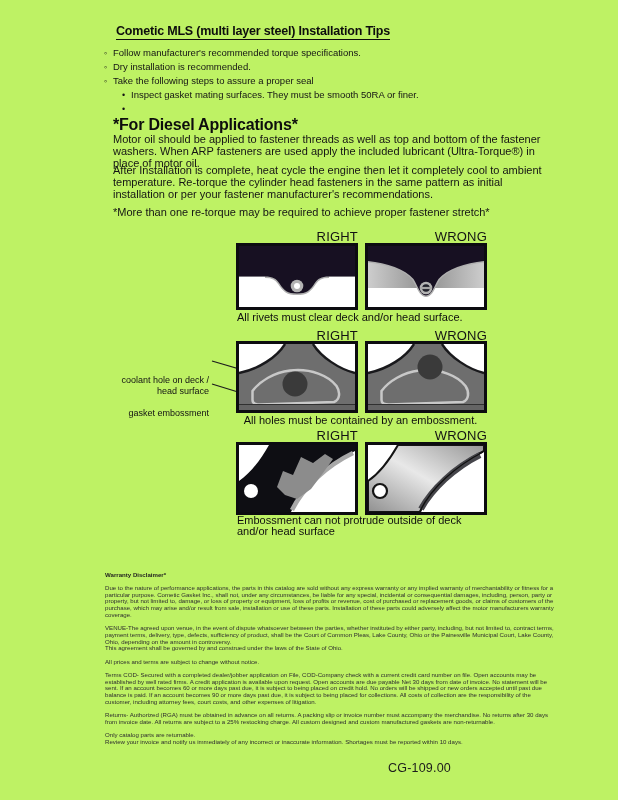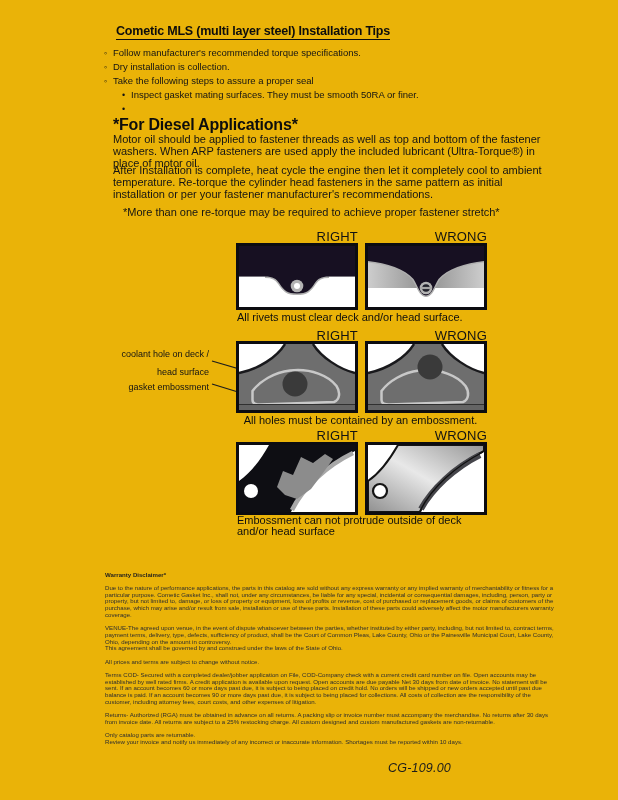--- a/index.html
+++ b/index.html
@@ -2,21 +2,21 @@
 <html><head>
 <meta charset="utf-8">
 <style>
   * { margin: 0; padding: 0; box-sizing: border-box; }
   html, body { background: #ffffff; }
   body { font-family: "Liberation Sans", "DejaVu Sans", sans-serif; color: #101010; }
   .page {
     position: relative;
     width: 618px;
     height: 800px;
-    background: #eab308;
+    background: #bef264;
     overflow: hidden;
   }
   .title {
     position: absolute;
     left: 116px; top: 24px;
     font-size: 12.5px;
     font-weight: 700;
     color: #0d0d0d;
     border-bottom: 1.6px solid #0d0d0d;
     padding-bottom: 1px;
@@ -47,21 +47,21 @@
   .body-p {
     position: absolute;
     left: 113px;
     width: 436px;
     font-size: 11px;
     line-height: 11.8px;
     color: #141414;
   }
   .p1 { top: 134px; }
   .p2 { top: 165px; }
-  .note { top: 207px; margin-left: 10px; }
+  .note { top: 207px; }
   .fig-label {
     position: absolute;
     width: 122px;
     text-align: right;
     font-size: 13px;
     font-weight: 400;
     letter-spacing: 0.2px;
     color: #131313;
   }
   .figbox {
@@ -79,22 +79,23 @@
     font-size: 11px;
     line-height: 10.6px;
     color: #0e0e0e;
     font-weight: 400;
   }
   .callout {
     position: absolute;
     width: 98px;
     text-align: right;
     font-size: 9px;
-    line-height: 18px;
+    line-height: 11px;
     color: #131313;
+    margin-top: 30px;
   }
   .leader-svg { position: absolute; left: 210px; top: 355px; pointer-events: none; }
   .disclaimer {
     position: absolute;
     left: 105px; top: 572px;
     width: 450px;
     font-size: 6.1px;
     line-height: 6.75px;
     color: #2e2e2e;
   }
@@ -106,38 +107,37 @@
   }
   .disclaimer p { margin-top: 6.5px; }
   .disclaimer p.first { margin-top: 0; }
   .disclaimer p.tight { margin-top: 0; }
   .footer-code {
     position: absolute;
     left: 388px; top: 761px;
     font-size: 12.5px;
     color: #1c1c1c;
     letter-spacing: 0.2px;
-    font-style: italic;
   }
 </style>
 </head>
 <body>
 
 <div class="page">
 
   <h1 class="title">Cometic MLS (multi layer steel) Installation Tips</h1>
 
   <div class="bullets">
     <div class="b">
         <span class="m o"></span>
         <span>Follow manufacturer's recommended torque specifications.</span>
       </div>
     <div class="b">
         <span class="m o"></span>
-        <span>Dry installation is collection.</span>
+        <span>Dry installation is recommended.</span>
       </div>
     <div class="b">
         <span class="m o"></span>
         <span>Take the following steps to assure a proper seal</span>
       </div>
     <div class="b sub">
         <span class="m d"></span>
         <span>Inspect gasket mating surfaces.  They must be smooth 50RA or finer.</span>
       </div>
     <div class="b sub">

